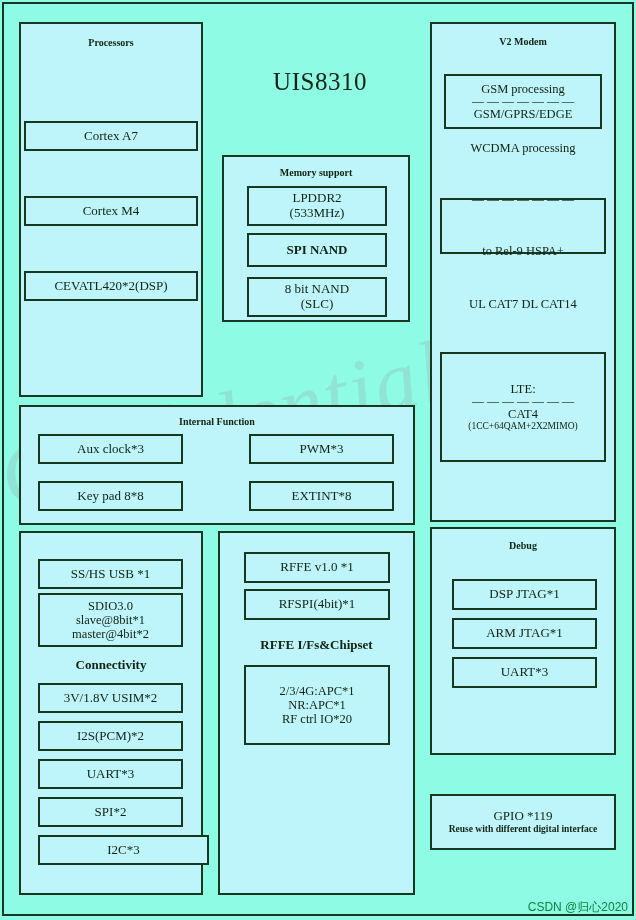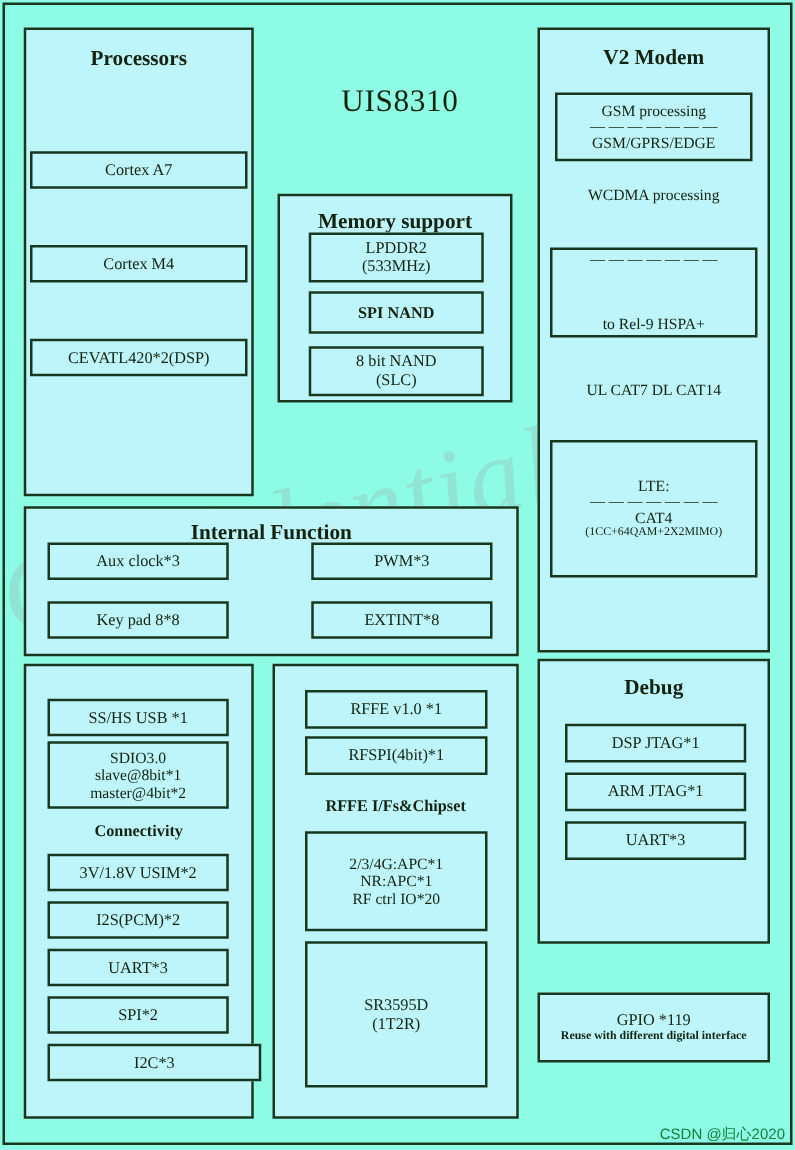--- a/index.html
+++ b/index.html
@@ -72,21 +72,21 @@
     line-height: 1.12;
   }
 
   .panel-title {
     position: absolute;
     left: 0;
     width: 100%;
     text-align: center;
     font-weight: bold;
     color: #12230f;
-    font-size: 17px;
+    font-size: 10px;
   }
 
   .chip-title {
     position: absolute;
     text-align: center;
     color: #12230f;
     font-size: 25px;
     letter-spacing: 0.5px;
   }
 
@@ -164,21 +164,21 @@
   </div>
 
   <div class="box panel" style="left:430px; top:22px; width:186px; height:500px;">
     <div class="panel-title" style="top:12px;">V2 Modem</div>
   </div>
   <div class="box leaf t12" style="left:444px; top:74px; width:158px; height:55px;">
     <span>GSM processing</span>
     <span class="dash-rule">— — — — — — —</span>
     <span>GSM/GPRS/EDGE</span>
   </div>
-  <div class="box leaf t12" style="left:440px; top:198px; width:166px; height:72px;gap:39px;">
+  <div class="box leaf t12" style="left:440px; top:198px; width:166px; height:56px;gap:39px;">
     <span>WCDMA  processing</span>
     <span class="dash-rule">— — — — — — —</span>
     <span>to Rel-9 HSPA+</span>
     <span>UL CAT7  DL CAT14</span>
   </div>
   <div class="box leaf t12" style="left:440px; top:352px; width:166px; height:110px;">
     <span>LTE:</span>
     <span class="dash-rule">— — — — — — —</span>
     <span>CAT4</span>
     <span class="t9">(1CC+64QAM+2X2MIMO)</span>
@@ -234,24 +234,20 @@
     <span>RFFE v1.0 *1</span>
   </div>
   <div class="box leaf t13" style="left:244px; top:589px; width:146px; height:31px;">
     <span>RFSPI(4bit)*1</span>
   </div>
   <div class="box leaf t12" style="left:244px; top:665px; width:146px; height:80px;align-items:center;">
     <span>2/3/4G:APC*1</span>
     <span>NR:APC*1</span>
     <span>RF ctrl IO*20</span>
   </div>
-  <div class="box leaf t13" style="left:244px; top:753px; width:146px; height:117px;">
-    <span>SR3595D</span>
-    <span>(1T2R)</span>
-  </div>
 
   <div class="box panel" style="left:430px; top:527px; width:186px; height:228px;">
     <div class="panel-title" style="top:11px;">Debug</div>
   </div>
   <div class="box leaf t13" style="left:452px; top:579px; width:145px; height:31px;">
     <span>DSP JTAG*1</span>
   </div>
   <div class="box leaf t13" style="left:452px; top:618px; width:145px; height:31px;">
     <span>ARM JTAG*1</span>
   </div>

